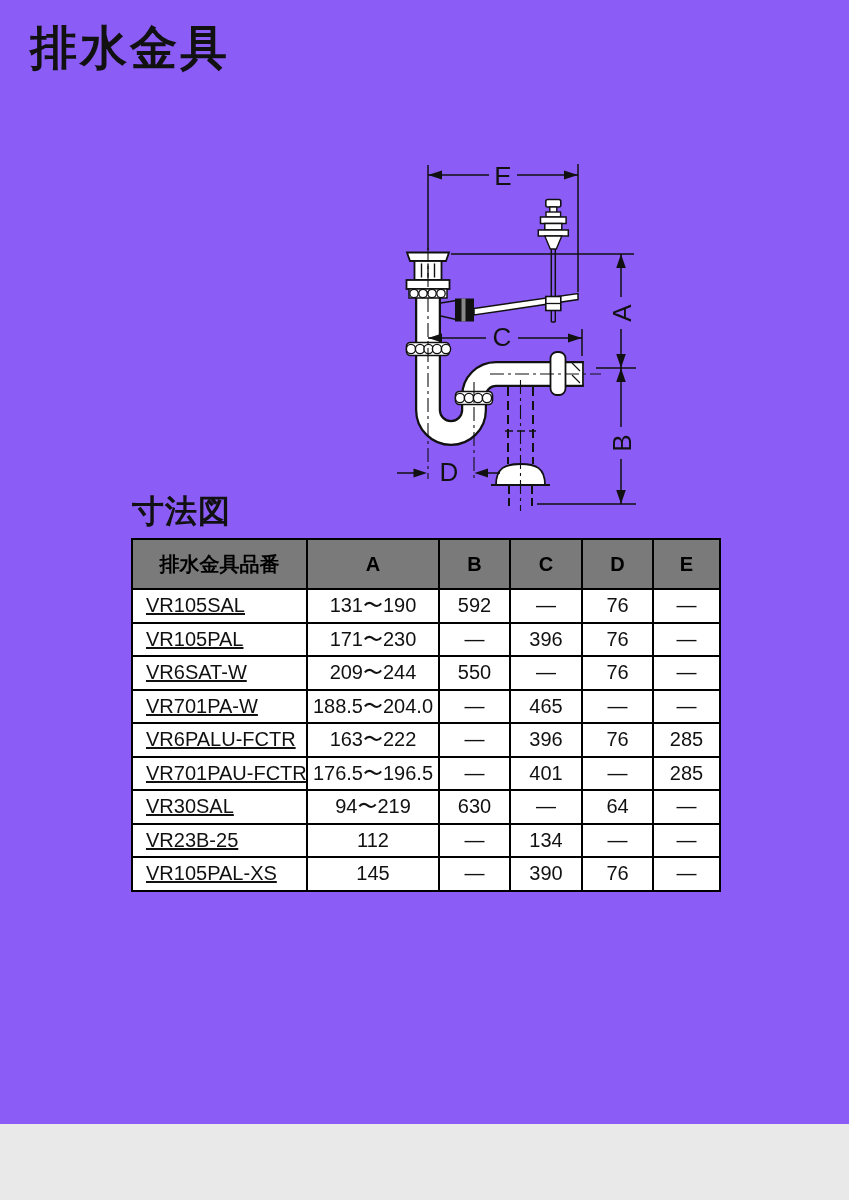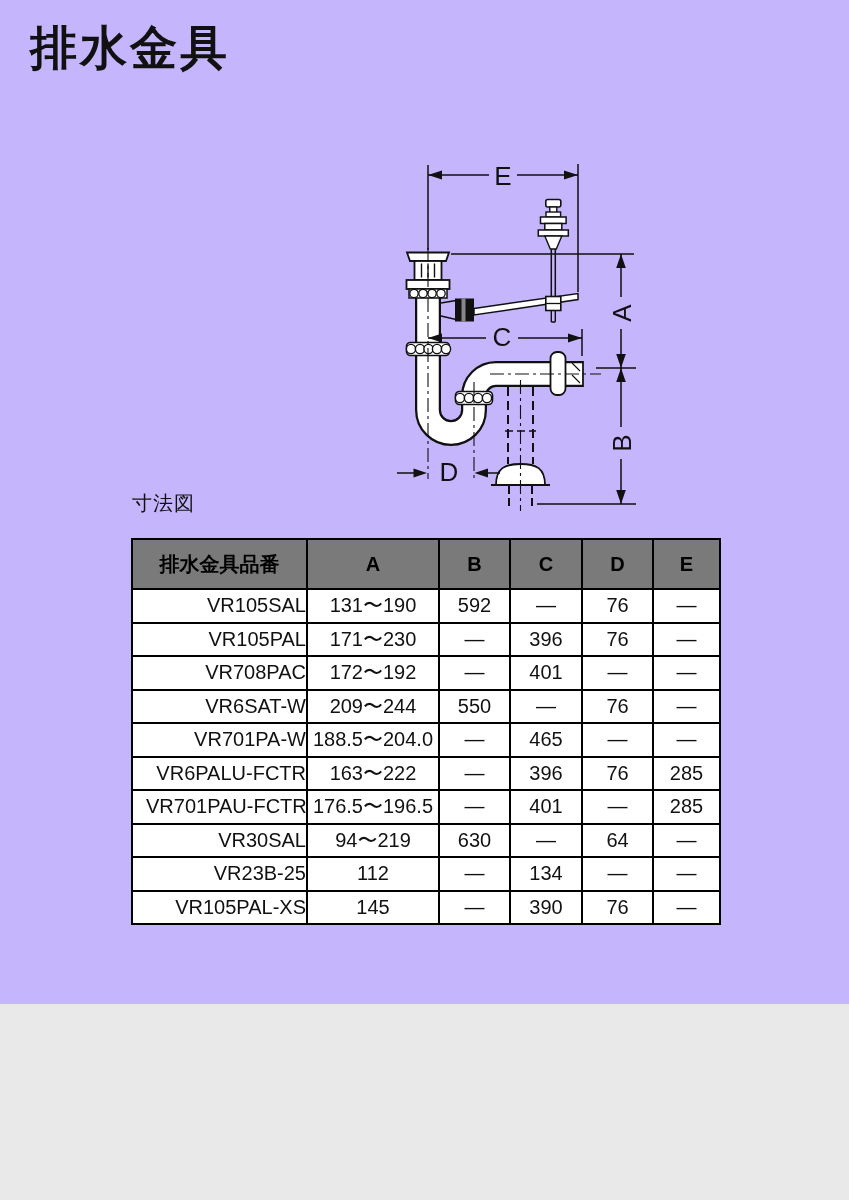--- a/index.html
+++ b/index.html
@@ -1,40 +1,40 @@
 <!DOCTYPE html>
 <html><head>
 <meta charset="utf-8">
 <style>
   html,body{margin:0;padding:0;background:#e9e9e9;}
   .page{
-    position:relative;width:849px;height:1004px;margin:0 auto;
-    background:#c4b5fd;overflow:hidden;color:#111;
+    position:relative;width:849px;height:1124px;margin:0 auto;
+    background:#8b5cf6;overflow:hidden;color:#111;
     font-family:"Liberation Sans", sans-serif;
   }
   .page-title{
     position:absolute;left:30px;top:22px;
     font-size:47px;font-weight:bold;letter-spacing:3px;line-height:1.1;
   }
   .section-label{
     position:absolute;left:132px;top:490px;
-    font-size:20px;font-weight:400;letter-spacing:1px;
+    font-size:32px;font-weight:700;letter-spacing:1px;
   }
   .diagram{position:absolute;left:385px;top:150px;width:265px;height:375px;}
   .diagram svg{display:block;width:100%;height:100%;}
   .dim-label{font-family:"Liberation Sans",sans-serif;font-size:26px;fill:#111;}
   .spec-table-wrap{position:absolute;left:131px;top:538px;}
   table.spec{border-collapse:collapse;table-layout:fixed;width:588px;}
   table.spec th, table.spec td{
     border:2px solid #000;padding:0;font-size:20px;text-align:center;
     box-sizing:border-box;overflow:hidden;white-space:nowrap;
   }
   table.spec th{background:#7a7a7a;height:50px;font-weight:600;color:#000;}
   table.spec td{height:33.5px;background:#fff;}
-  table.spec td.model{text-align:right;padding-left:13px;}
+  table.spec td.model{text-align:left;padding-left:13px;text-decoration:underline;}
   .footer{
     position:absolute;left:0;top:1133px;width:822px;
     display:flex;justify-content:flex-end;align-items:baseline;
   }
   .footer .company{font-size:44px;font-weight:600;letter-spacing:1px;}
   .footer .logo{font-size:53px;font-weight:bold;letter-spacing:-2px;margin-left:2px;}
 </style>
 </head>
 <body>
 
@@ -200,28 +200,20 @@
         </tr>
         <tr>
           <td class="model">VR105PAL</td>
           <td>171〜230</td>
           <td>—</td>
           <td>396</td>
           <td>76</td>
           <td>—</td>
         </tr>
         <tr>
-          <td class="model">VR708PAC</td>
-          <td>172〜192</td>
-          <td>—</td>
-          <td>401</td>
-          <td>—</td>
-          <td>—</td>
-        </tr>
-        <tr>
           <td class="model">VR6SAT-W</td>
           <td>209〜244</td>
           <td>550</td>
           <td>—</td>
           <td>76</td>
           <td>—</td>
         </tr>
         <tr>
           <td class="model">VR701PA-W</td>
           <td>188.5〜204.0</td>

